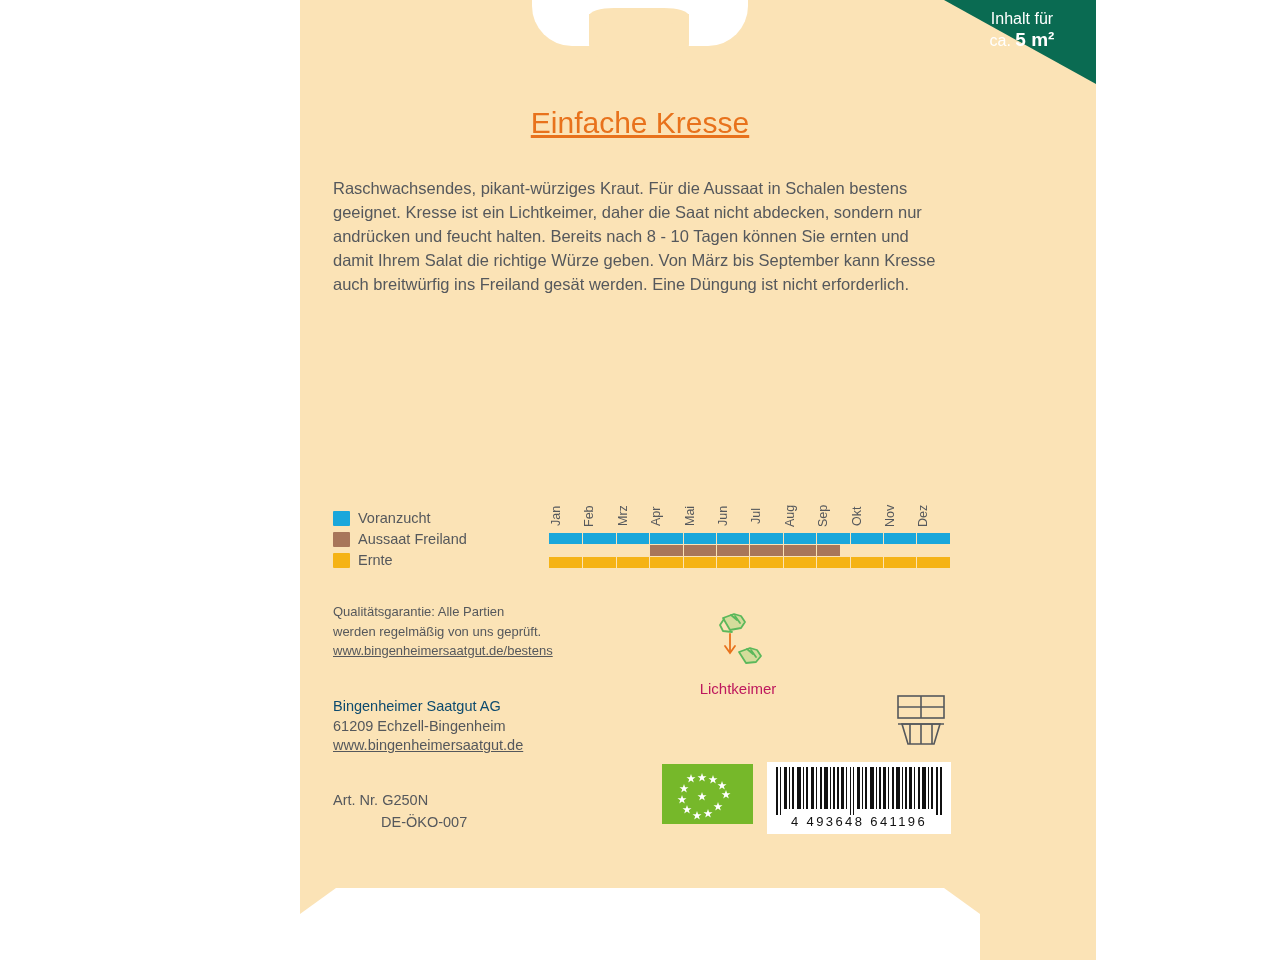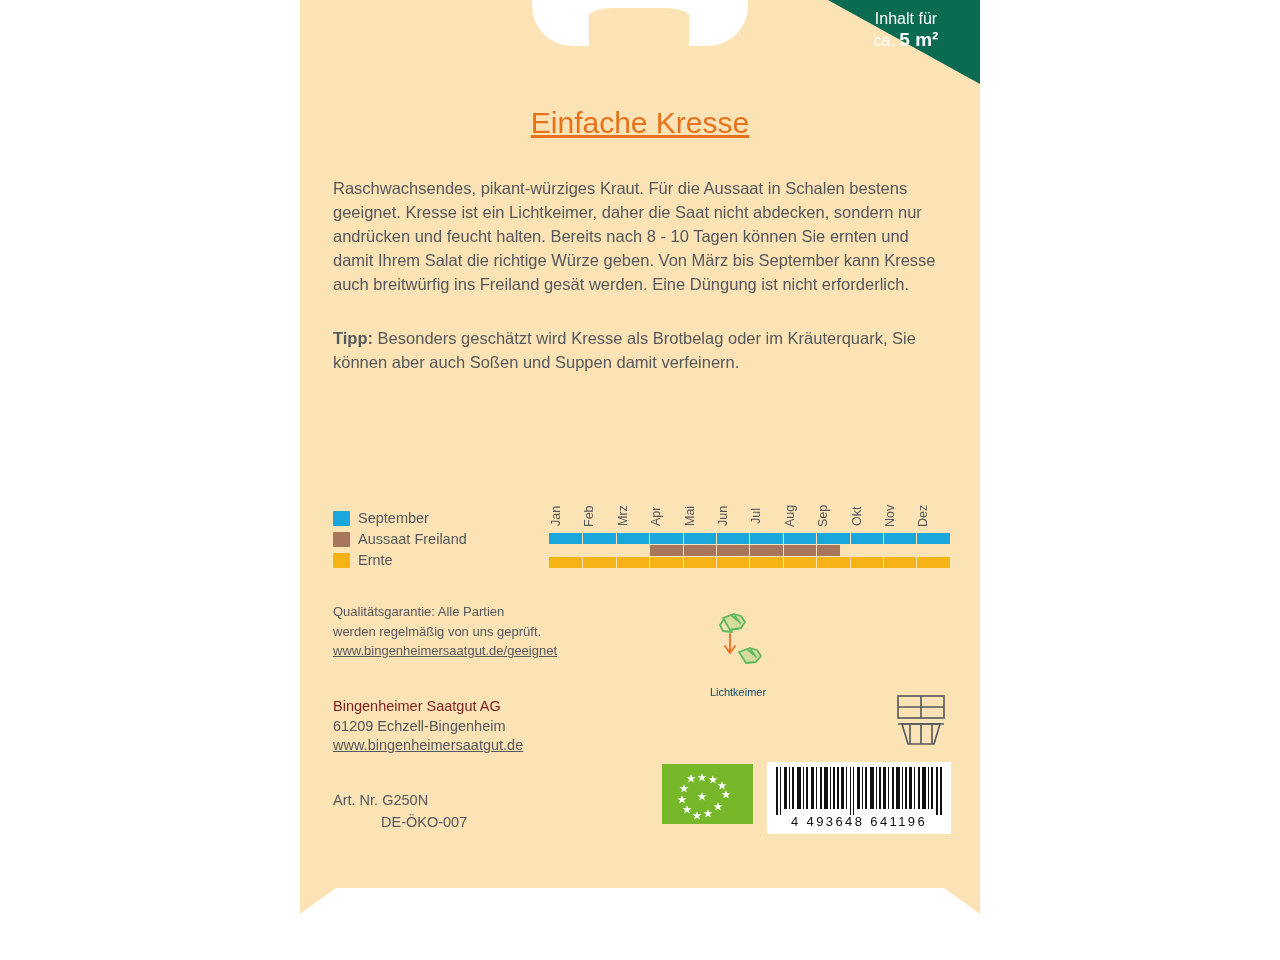--- a/index.html
+++ b/index.html
@@ -15,21 +15,21 @@
     width: 1280px;
     height: 960px;
     overflow: hidden;
     background: #ffffff;
   }
   
   .packet {
     position: absolute;
     left: 300px;
     top: 0px;
-    width: 680px;
+    width: 796px;
     height: 960px;
     background: #fbe3b6;
     overflow: hidden;
   }
   
   .hang-hole {
     position: absolute;
     left: 232px;
     top: -16px;
     width: 216px;
@@ -211,43 +211,43 @@
   }
   .quality a { color: #55585c; }
   .company {
     position: absolute;
     left: 33px;
     top: 697px;
     font-size: 14.5px;
     line-height: 19.5px;
     color: #55585c;
   }
-  .company .name { color: #7f1d1d; }
+  .company .name { color: #0c4a6e; }
   .artnr {
     position: absolute;
     left: 33px;
     top: 789px;
     font-size: 14.5px;
     line-height: 22px;
     color: #55585c;
   }
   .artnr .oko { display: block; padding-left: 48px; text-align: right; }
 
   
   .lichtkeimer {
     position: absolute;
     left: 383px;
     top: 612px;
     width: 110px;
     text-align: center;
   }
   .lichtkeimer-label {
-    font-size: 11px;
-    color: #0c4a6e;
-    margin-top: 18px;
+    font-size: 15px;
+    color: #be185d;
+    margin-top: 12px;
   }
   
   .tray-icon {
     position: absolute;
     left: 588px;
     top: 694px;
     width: 66px;
     height: 56px;
   }
   
@@ -300,26 +300,25 @@
     <div class="corner-flag-inner"></div>
     <div class="flag-text">
       <div>Inhalt für</div>
       <div><span>ca. </span><span class="big">5 m²</span></div>
     </div>
 
     <div class="title">Einfache Kresse</div>
 
     <div class="body-text">Raschwachsendes, pikant-würziges Kraut. Für die Aussaat in Schalen bestens geeignet. Kresse ist ein Lichtkeimer, daher die Saat nicht abdecken, sondern nur andrücken und feucht halten. Bereits nach 8 - 10 Tagen können Sie ernten und damit Ihrem Salat die richtige Würze geben. Von März bis September kann Kresse auch breitwürfig ins Freiland gesät werden. Eine Düngung ist nicht erforderlich.</div>
 
-    <div class="tip-text"><b>Tipp:</b><span> Besonders geschätzt wird Kresse als Brotbelag oder im Kräuterquark, Sie können aber auch Soßen und Suppen damit verfeinern.</span></div>
 
     <div class="legend">
       <div class="legend-row">
         <span class="legend-swatch" style="background:#1aa7db"></span>
-        <span>September</span>
+        <span>Voranzucht</span>
       </div>
       <div class="legend-row">
         <span class="legend-swatch" style="background:#a8765a"></span>
         <span>Aussaat Freiland</span>
       </div>
       <div class="legend-row">
         <span class="legend-swatch" style="background:#f5b315"></span>
         <span>Ernte</span>
       </div>
     </div>
@@ -366,21 +365,21 @@
         <span class="grid-line" style="left:267.2px"></span>
         <span class="grid-line" style="left:300.6px"></span>
         <span class="grid-line" style="left:334px"></span>
         <span class="grid-line" style="left:367.4px"></span>
       </div>
     </div>
 
     <div class="quality">
       <div>Qualitätsgarantie: Alle Partien</div>
       <div>werden regelmäßig von uns geprüft.</div>
-      <div><a href="#" class="company-link" style="color:#55585c;text-decoration:underline">www.bingenheimersaatgut.de/geeignet</a></div>
+      <div><a href="#" class="company-link" style="color:#55585c;text-decoration:underline">www.bingenheimersaatgut.de/bestens</a></div>
     </div>
 
     <div class="company">
       <div class="name">Bingenheimer Saatgut AG</div>
       <div>61209 Echzell-Bingenheim</div>
       <div><a href="#" style="color:#55585c;text-decoration:underline">www.bingenheimersaatgut.de</a></div>
     </div>
 
     <div class="artnr">
       <span>Art. Nr. </span><span>G250N</span>

